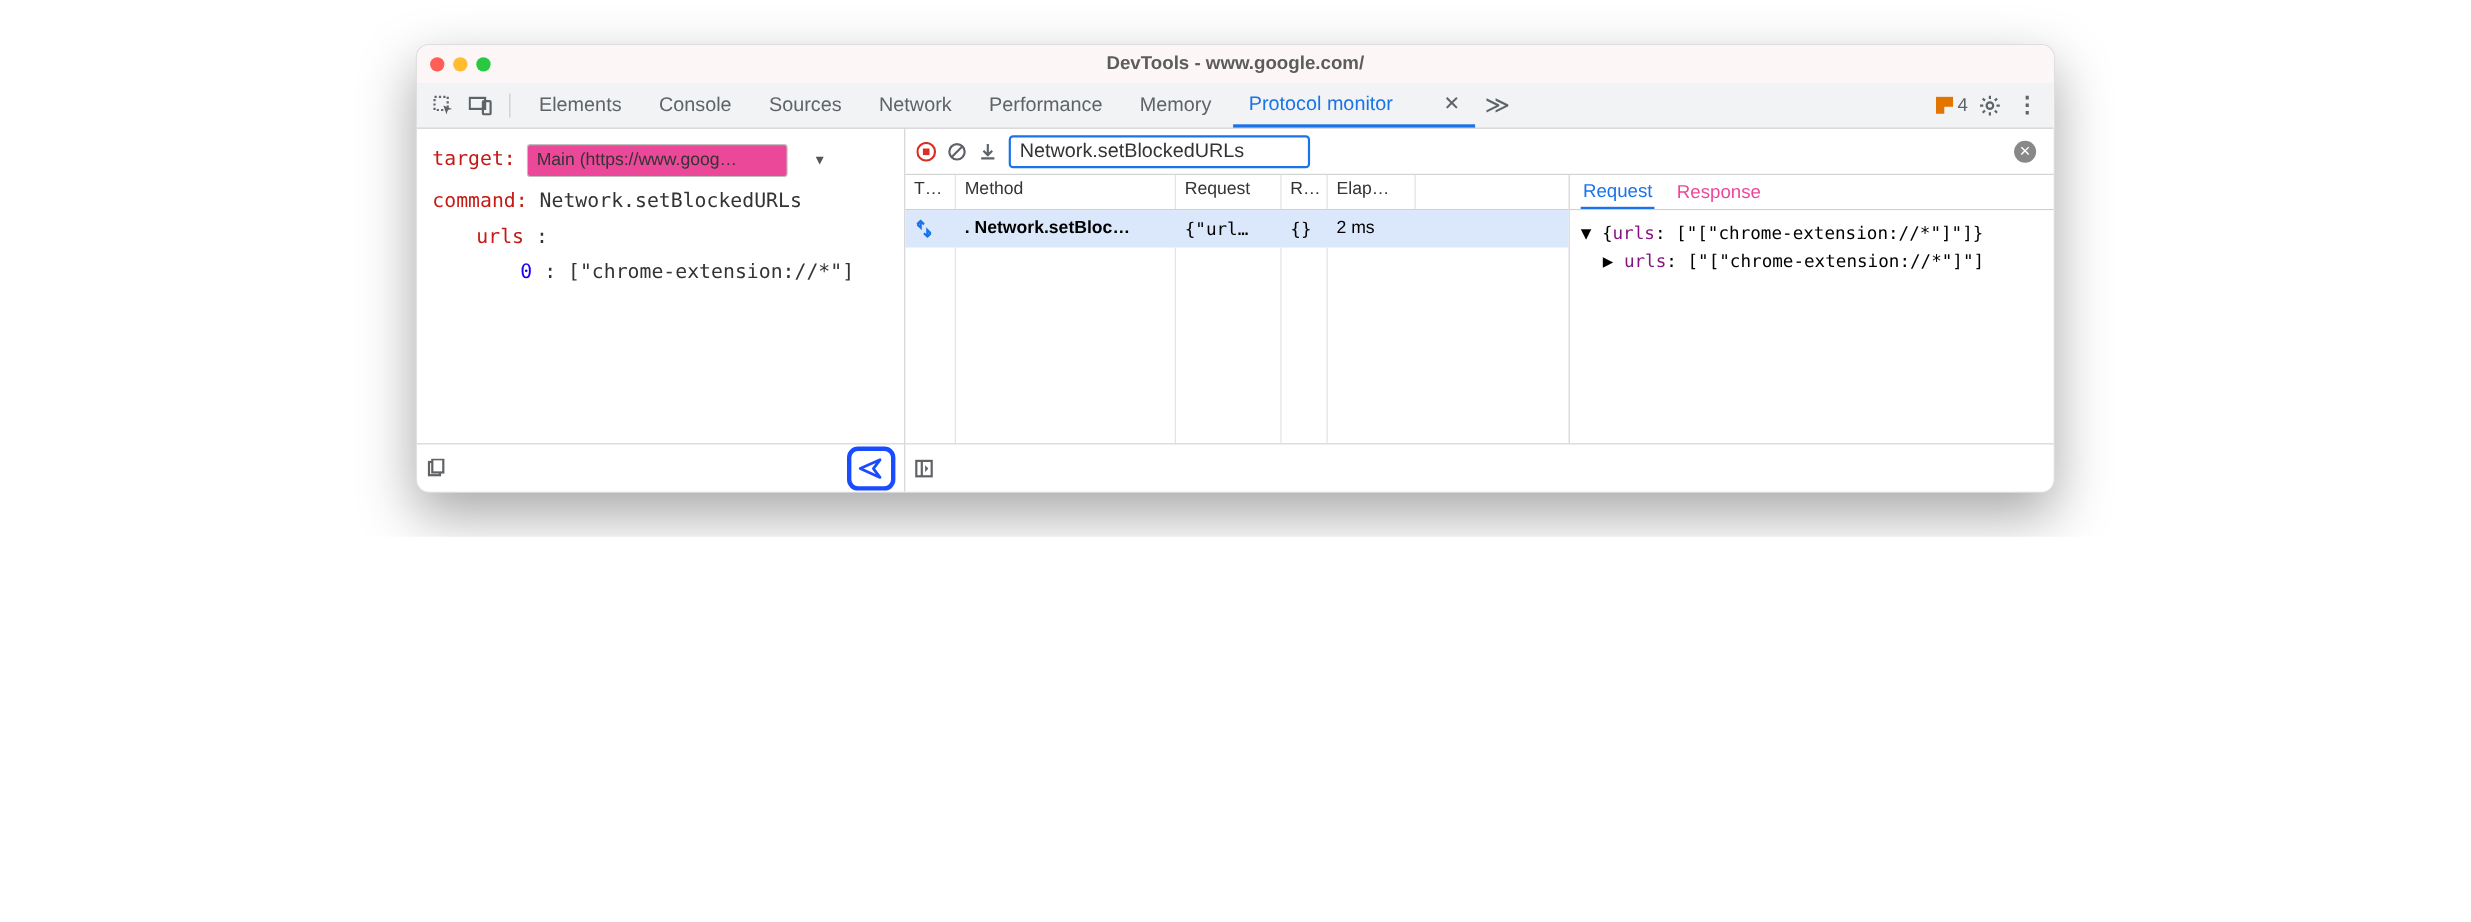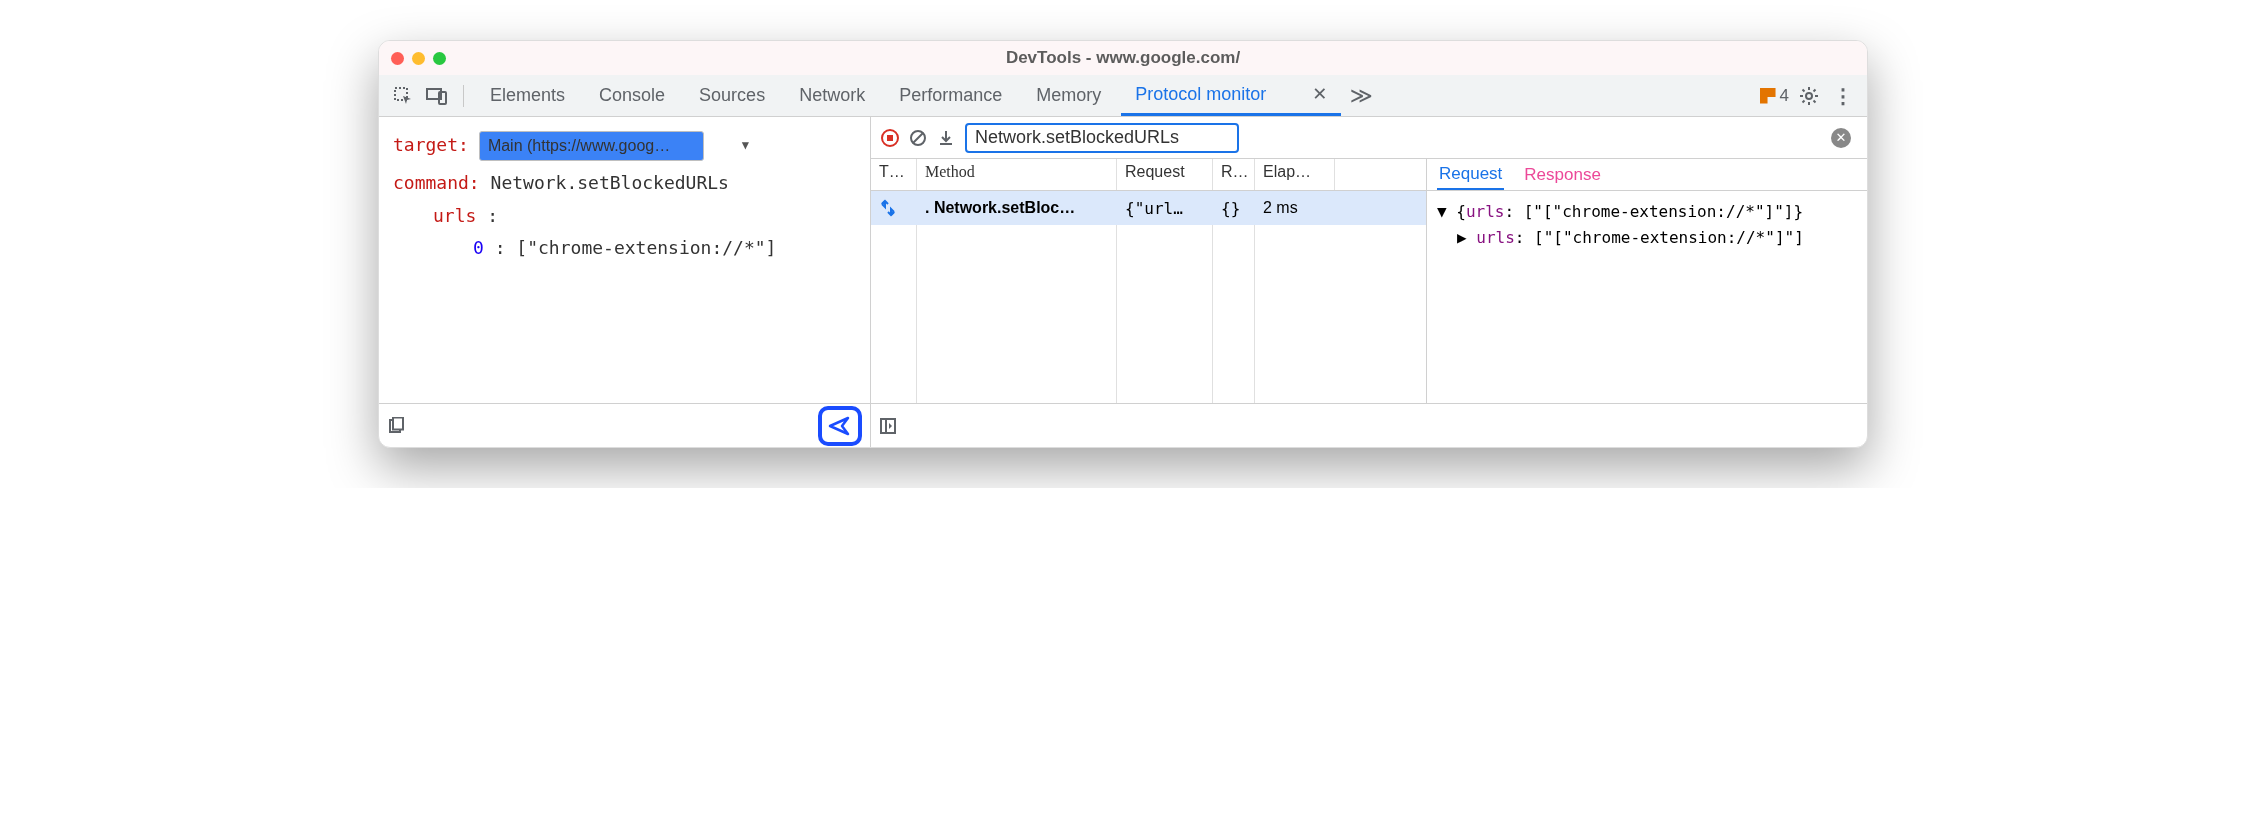--- a/index.html
+++ b/index.html
@@ -56,41 +56,41 @@
   .tabstrip .iconbtn { width: 28px; height: 28px; display:flex; align-items:center; justify-content:center; color:#5f6368; }
   .tabstrip .divider { width:1px; height:22px; background:#c8c8c8; margin:0 6px; }
   .tab { padding: 0 14px; height:100%; display:flex; align-items:center; cursor:pointer; font-size:18px; }
   .tab.active { color:#1a73e8; border-bottom:3px solid #1a73e8; font-weight:500;gap:40px; }
   .tab-close { margin-left:6px; color:#5f6368; font-size:18px; }
   .flexspacer { flex:1; }
   .warnbadge { display:flex; align-items:center; gap:4px; color:#5f6368; font-size:17px; }
   .warnbadge .flag { width:16px; height:16px; background:#e37400; clip-path: polygon(0 0,100% 0,100% 60%,50% 60%,50% 100%,0 100%);}
   
   .content { display:flex; height: 330px; }
-  .left-pane { width: 492px; border-right:1px solid #d0d0d0; display:flex; flex-direction:column; }
+  .left-pane { width: 444px; border-right:1px solid #d0d0d0; display:flex; flex-direction:column; }
   .left-body { flex:1; padding: 12px 14px; font-family: "SF Mono", Menlo, monospace; font-size:18px; line-height:1.8; color:#333; }
   .kw-key { color:#c41a16; }
   .kw-blue { color:#1a00f5; }
   .target-row { display:flex; align-items:center; gap:10px; margin-bottom:6px;}
-  .target-select { flex:1; height:30px; border:1px solid #bfbfbf; border-radius:3px; background:#3b82f6; font-size:16px; padding:0 8px 0 8px; color:#333; appearance:none; position:relative; font-family:-apple-system,sans-serif;}
+  .target-select { flex:1; height:30px; border:1px solid #bfbfbf; border-radius:3px; background:#ec4899; font-size:16px; padding:0 20px 0 8px; color:#333; appearance:none; position:relative; font-family:-apple-system,sans-serif;}
   .select-wrap { position:relative; width:280px; }
   .select-wrap::after { content:"▼"; position:absolute; right:10px; top:6px; font-size:12px; color:#555; pointer-events:none;}
   .left-footer { height:44px; border-top:1px solid #d0d0d0; display:flex; align-items:center; justify-content:space-between; padding:0 8px;}
   .send-highlight { width:44px; height:40px; border:4px solid #1a4cff; border-radius:10px; display:flex; align-items:center; justify-content:center; }
   
   .right-pane { flex:1; display:flex; flex-direction:column; }
   .right-toolbar { height:42px; display:flex; align-items:center; gap:10px; padding:0 10px; border-bottom:1px solid #d0d0d0;}
   .filter-input { flex:1; height:30px; border:2px solid #1a73e8; border-radius:4px; padding:0 30px 0 8px; font-size:18px; font-family:inherit; color:#333;}
   .filter-wrap { flex:1; position:relative; }
   .filter-clear { position:absolute; right:6px; top:5px; width:20px; height:20px; border-radius:50%; background:#888; color:#fff; display:flex; align-items:center; justify-content:center; font-size:13px;}
   .right-body { flex:1; display:flex; }
   .grid-area { flex:1; border-right:1px solid #d0d0d0; display:flex; flex-direction:column;}
   .grid-header { display:flex; height:32px; border-bottom:1px solid #d0d0d0; font-size:16px; color:#333;}
   .gh { border-right:1px solid #e0e0e0; padding:4px 8px; overflow:hidden; white-space:nowrap; text-overflow:ellipsis;}
-  .c-type{width:46px;} .c-method{width:200px;font-family:Liberation Serif, serif;} .c-req{width:96px;} .c-r{width:42px;} .c-elap{width:80px;}
+  .c-type{width:46px;} .c-method{width:200px;} .c-req{width:96px;} .c-r{width:42px;} .c-elap{width:80px;}
   .grid-row { display:flex; height:34px; align-items:center; background:#dbe8fb; font-size:16px; font-family:"SF Mono",Menlo,monospace;}
   .grid-row .cell { border-right:1px solid #dbe8fb; padding:0 8px; overflow:hidden; white-space:nowrap; text-overflow:ellipsis;}
   .grid-rest { flex:1; display:flex;}
   .grid-rest .col { border-right:1px solid #e0e0e0;}
   .detail-area { width:440px; display:flex; flex-direction:column;}
   .detail-tabs { height:32px; display:flex; border-bottom:1px solid #d0d0d0; padding:0 10px; gap:18px; font-size:17px;}
   .dtab { padding:4px 2px; color:#ec4899; display:flex; align-items:center;}
   .dtab.active { color:#1a73e8; border-bottom:2px solid #1a73e8; font-weight:500;}
   .detail-body { flex:1; padding:8px 10px; font-family:"SF Mono",Menlo,monospace; font-size:16px; line-height:1.6; white-space:nowrap; overflow:hidden;}
   .tree-key { color:#881280;}

